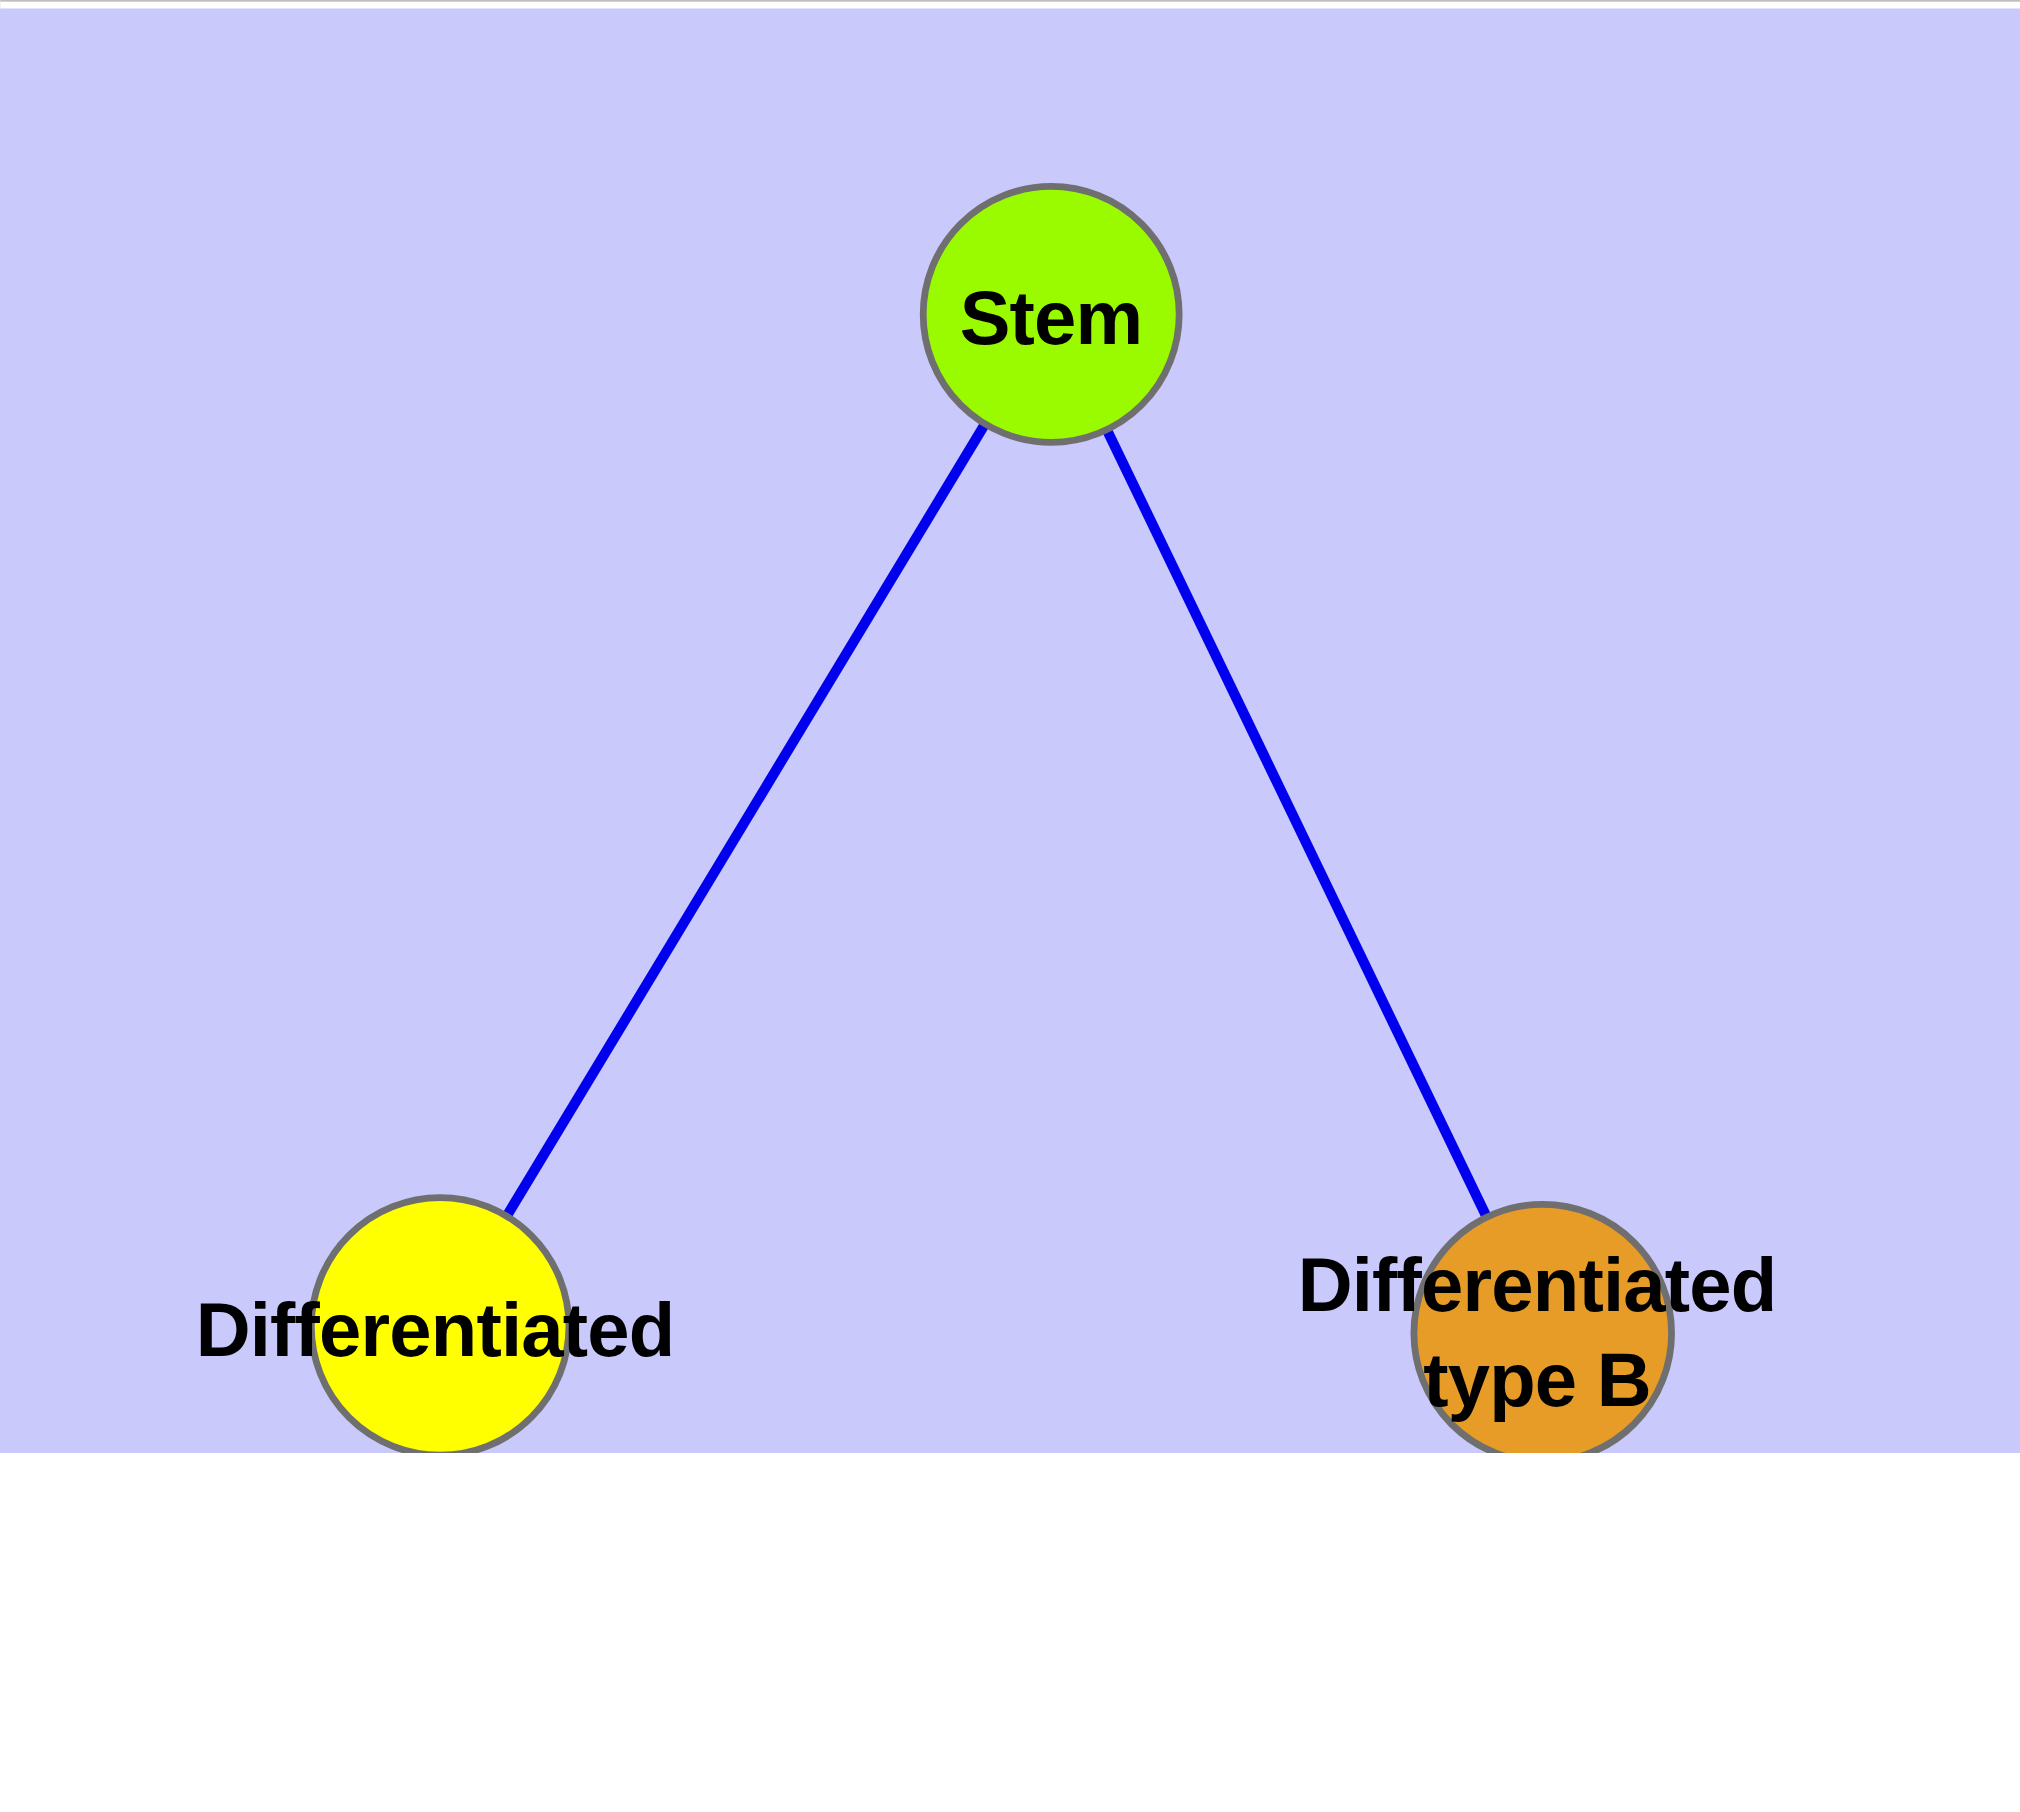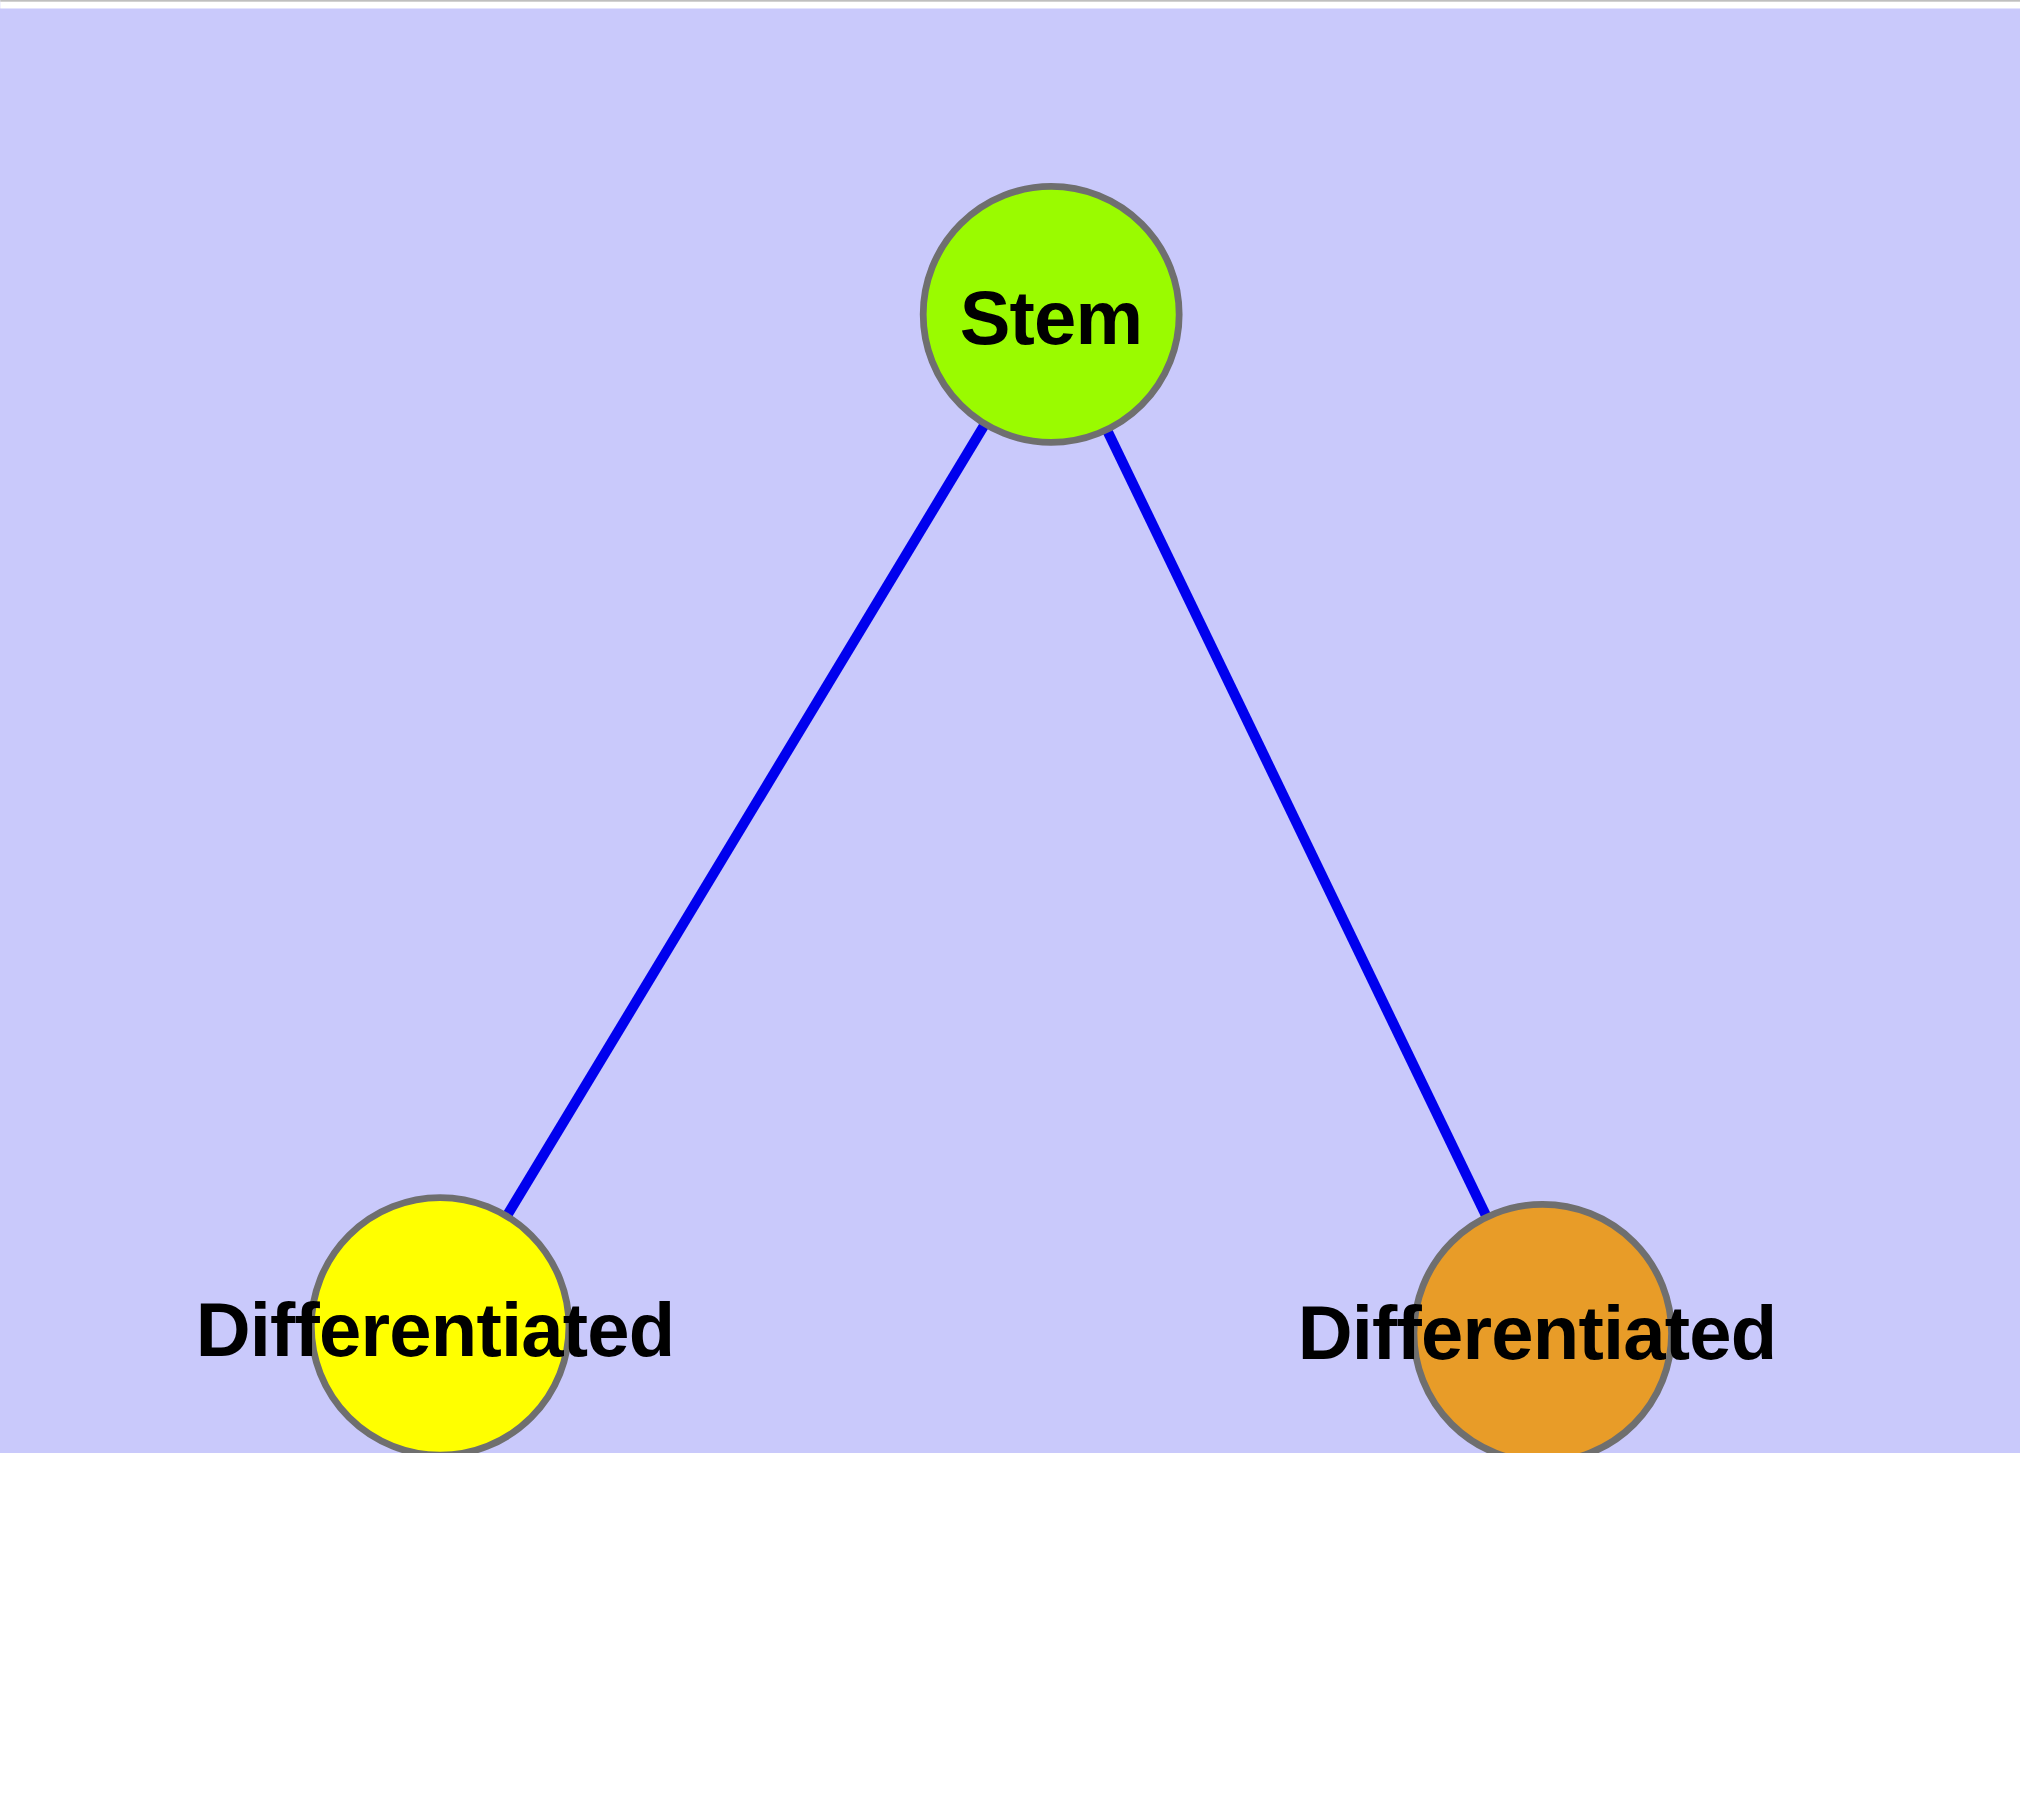--- a/index.html
+++ b/index.html
@@ -75,16 +75,17 @@
   <div class="node-label label-stem">
     <span>Stem</span>
   </div>
 
   <div class="node-label label-type-a">
     <span>Differentiated</span>
   </div>
 
   <div class="node-label label-type-b">
     <span>Differentiated</span>
+    <span>type B</span>
   </div>
 
 </div>
 
 
 </body></html>

